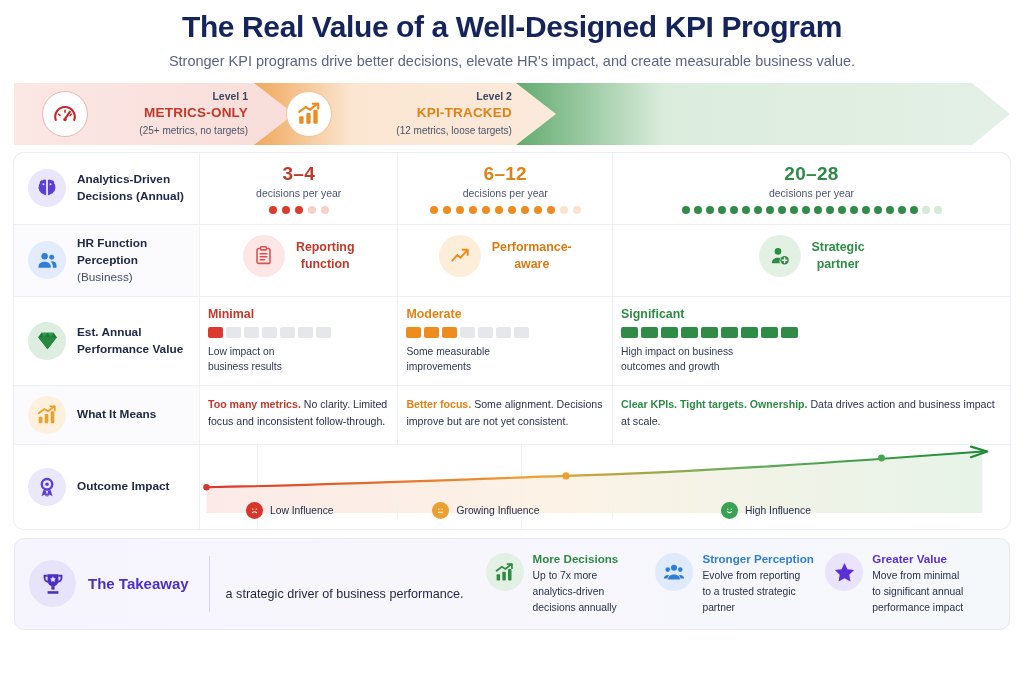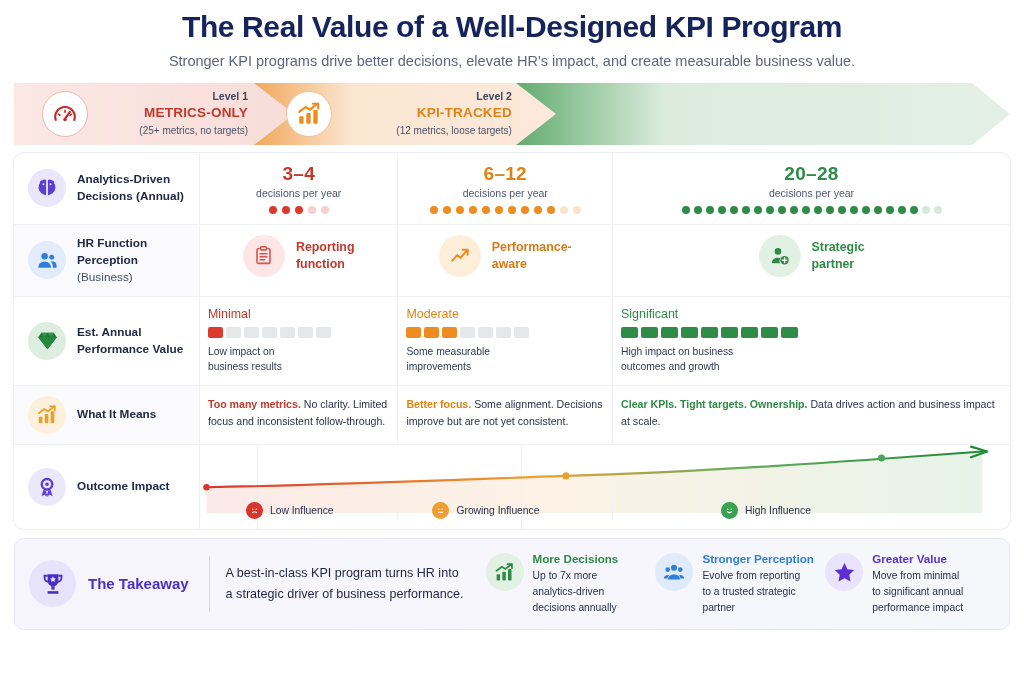--- a/index.html
+++ b/index.html
@@ -67,24 +67,24 @@
   .r1 { text-align:center; }
   .bignum { font-size: 19px; font-weight:800; letter-spacing:0.3px; }
   .subnum { font-size:10.5px; color:#4d566e; margin-top:2px; }
   .dots { margin-top:7px; display:flex; justify-content:center; gap:5px; flex-wrap:nowrap; }
   .dot { width:8px; height:8px; border-radius:50%; }
 
   
   .r2 { display:flex; align-items:center; justify-content:center; gap:11px; }
   .r2ic { width:42px; height:42px; border-radius:50%; flex:none;
           display:flex; align-items:center; justify-content:center; }
-  .r2tx { font-size:12.4px; font-weight:700; line-height:1.35; }
-
-  
-  .r3h { font-size:12.4px; font-weight:400; margin-bottom:6px; }
+  .r2tx { font-size:12.4px; font-weight:700; line-height:1.35;text-align:center; }
+
+  
+  .r3h { font-size:12.4px; font-weight:700; margin-bottom:6px; }
   .segs { display:flex; gap:3px; margin-bottom:6px; }
   .seg { height:11px; border-radius:2px; }
   .r3d { font-size:10.3px; color:#30394f; line-height:1.5; }
 
   
   .r4 { font-size:10.6px; color:#2a3248; line-height:1.62; }
   .r4 b { font-weight:700;text-align:center; }
 
   
   .orow { position:relative; height:84px; overflow:hidden; }
@@ -509,21 +509,21 @@
           <path d="M7 4.4H4.2v1.9A3.6 3.6 0 0 0 7.6 10M17 4.4h2.8v1.9A3.6 3.6 0 0 1 16.4 10" fill="none" stroke="#4b2fc4" stroke-width="1.7"></path>
           <path d="M10.5 14h3v3.2h-3z"></path>
             <path d="M7 18.6h10v2.4H7z"></path>
           <path d="m12 4.9.85 1.75 1.93.28-1.39 1.36.33 1.92L12 9.3l-1.72.9.33-1.92L9.22 6.93l1.93-.28z" fill="#e7e3fb"></path>
         </svg>
       </div>
       <div class="tktitle">The Takeaway</div>
     </div>
     <div class="tkdiv"></div>
     <div class="tkbody">
-      <span>A best-in-class KPI program turns HR into</span><br>
+      <br>
       <span>a strategic driver of business performance.</span>
     </div>
     <div class="fcards">
 
       <div class="fcard">
         <div class="fcic" style="background:#e3f1e5;">
           <svg width="21" height="21" viewBox="0 0 24 24">
             <rect x="3" y="14" width="4" height="7" rx="1" fill="#2e8b45"></rect>
             <rect x="9.5" y="11" width="4" height="10" rx="1" fill="#2e8b45"></rect>
             <rect x="16" y="8" width="4" height="13" rx="1" fill="#2e8b45"></rect>

